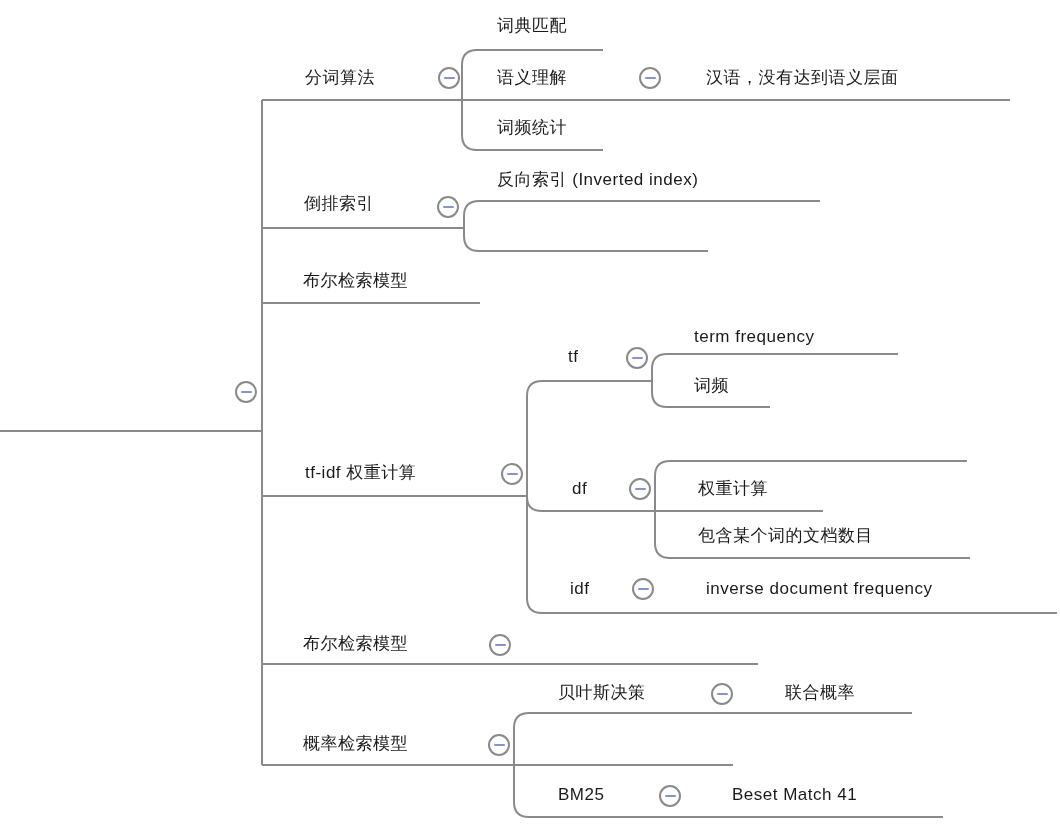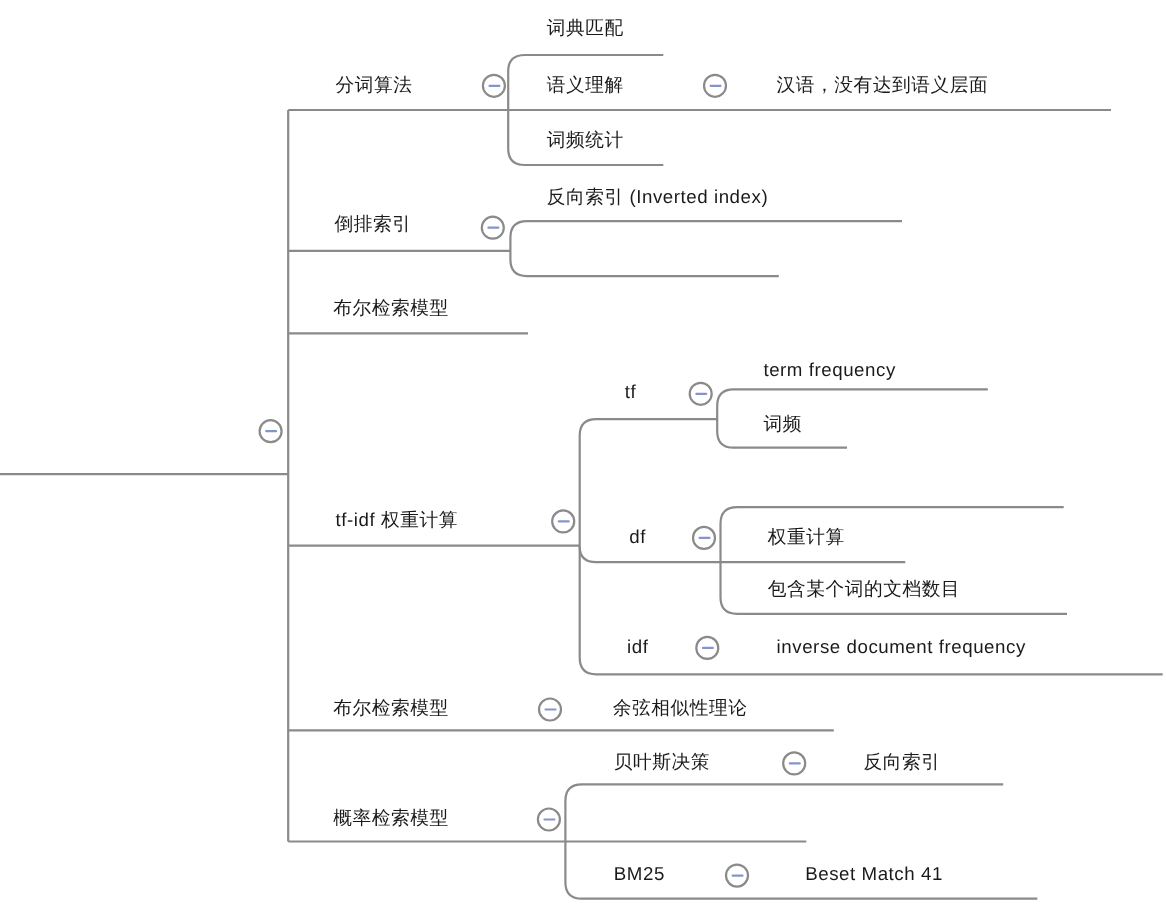--- a/index.html
+++ b/index.html
@@ -80,25 +80,24 @@
   <div class="topic" style="left:568px;top:357px">tf</div>
   <div class="topic" style="left:694px;top:337px">term frequency</div>
   <div class="topic" style="left:694px;top:386px">词频</div>
   <div class="topic" style="left:572px;top:489px">df</div>
   <div class="topic" style="left:698px;top:489px">权重计算</div>
   <div class="topic" style="left:698px;top:536px">包含某个词的文档数目</div>
   <div class="topic" style="left:570px;top:589px">idf</div>
   <div class="topic" style="left:706px;top:589px">inverse document frequency</div>
 
   <div class="topic" style="left:303px;top:644px">布尔检索模型</div>
-  <div class="topic" style="left:557px;top:644px">余弦相似性理论</div>
 
   <div class="topic" style="left:303px;top:744px">概率检索模型</div>
   <div class="topic" style="left:558px;top:693px">贝叶斯决策</div>
-  <div class="topic" style="left:785px;top:693px">反向索引</div>
+  <div class="topic" style="left:785px;top:693px">联合概率</div>
   <div class="topic" style="left:558px;top:795px">BM25</div>
   <div class="topic" style="left:732px;top:795px">Beset Match 41</div>
 
   <div class="collapse" style="left:246px;top:392px">
       <span class="dash"></span>
     </div>
   <div class="collapse" style="left:449px;top:78px">
       <span class="dash"></span>
     </div>
   <div class="collapse" style="left:650px;top:78px">

